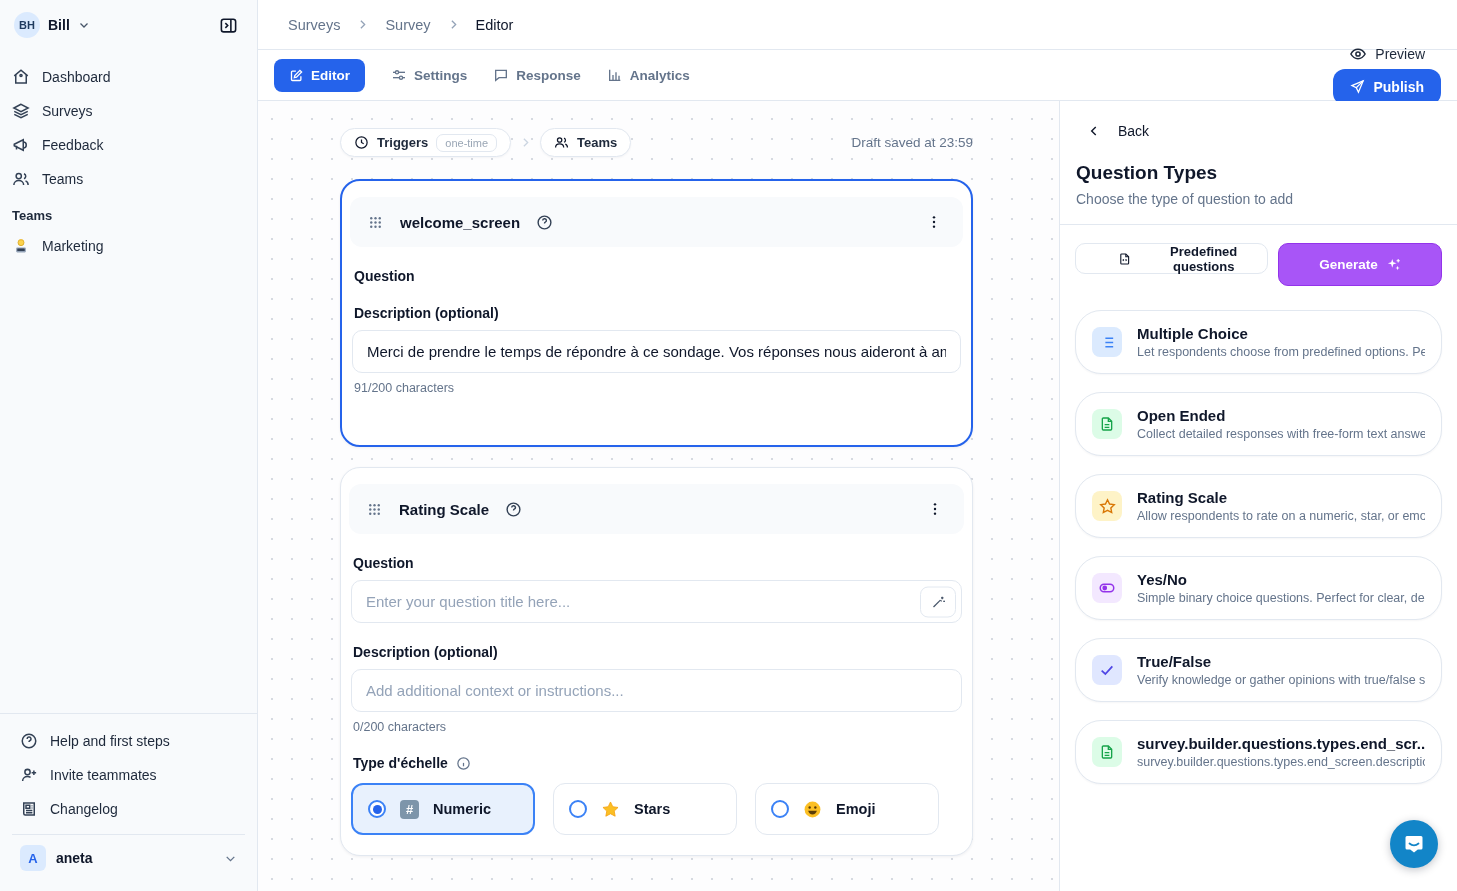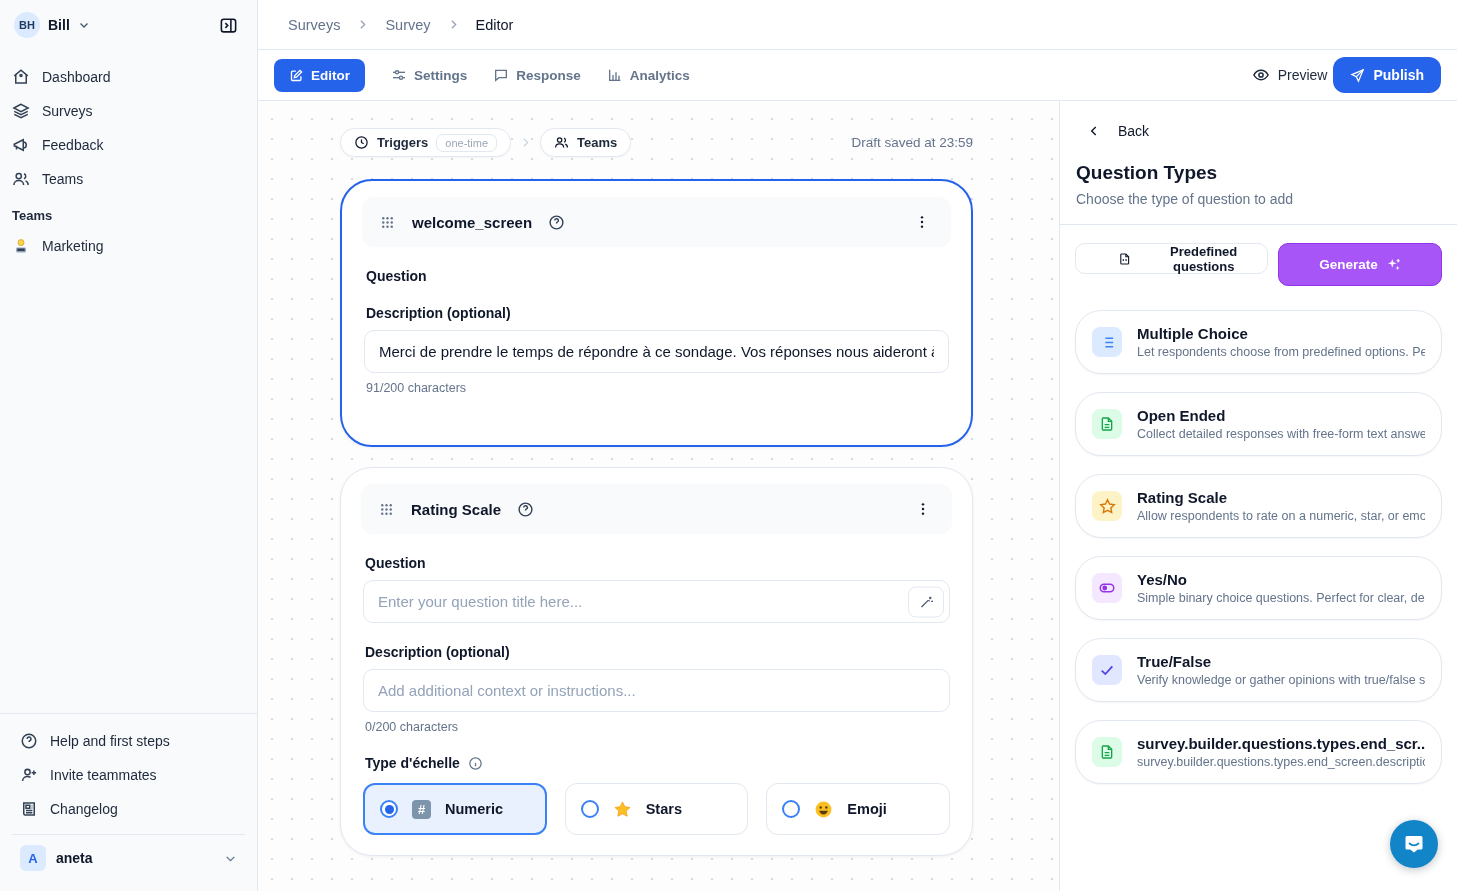--- a/index.html
+++ b/index.html
@@ -31,39 +31,39 @@
   
   .main { flex:1; display:flex; flex-direction:column; min-width:0; }
   .topbar { height:50px; border-bottom:1px solid #e2e8f0; display:flex; align-items:center; padding:0 30px; gap:16px; background:#fff; }
   .crumb { color:#64748b; font-size:14.5px; cursor:pointer; }
   .crumb.current { color:#0f172a; cursor:default; }
   .crumb-sep { color:#94a3b8; display:flex; }
 
   .toolbar { height:51px; border-bottom:1px solid #e2e8f0; display:flex; align-items:center; padding:0 16px; gap:26px; background:#fff; }
   .tab { display:flex; align-items:center; gap:7px; color:#64748b; font-size:13.5px; font-weight:600; cursor:pointer; }
   .tab.active { background:#2563eb; color:#fff; padding:9px 15px; border-radius:8px; }
-  .toolbar-right { margin-left:auto; display:flex; align-items:center; gap:6px; }
+  .toolbar-right { margin-left:auto; display:flex; align-items:center; gap:6px;flex-direction:column; }
   .preview-btn { display:flex; align-items:center; gap:8px; color:#1e293b; font-size:14px; font-weight:500; cursor:pointer; }
-  .publish-btn { display:flex; align-items:flex-end; gap:8px; background:#2563eb; color:#fff; border:none; font-family:inherit; font-size:14px; font-weight:600; padding:10px 17px; border-radius:12px; cursor:pointer; }
+  .publish-btn { display:flex; align-items:flex-start; gap:8px; background:#2563eb; color:#fff; border:none; font-family:inherit; font-size:14px; font-weight:600; padding:10px 17px; border-radius:12px; cursor:pointer; }
 
   
   .content { flex:1; display:flex; min-height:0; }
   .canvas { flex:1; position:relative; overflow:hidden;
     background-color:#fdfdfe;
     background-image:radial-gradient(circle, #d6dae1 1.2px, transparent 1.3px);
     background-size:20px 20px; background-position:4px 8px; }
   .canvas-inner { width:633px; margin-left:82px; padding-top:27px; }
 
   .chips-row { display:flex; align-items:center; margin-bottom:22px; }
   .chip { display:flex; align-items:center; gap:8px; background:#fff; border:1px solid #e2e8f0; border-radius:999px; height:29px; padding:0 13px; font-size:13px; font-weight:600; color:#1e293b; cursor:pointer; box-shadow:0 1px 2px rgba(15,23,42,.04); }
   .chip .badge { border:1px solid #e2e8f0; border-radius:7px; padding:2px 8px; font-size:11px; font-weight:500; color:#9aa6b5; }
   .chip-sep { color:#cbd5e1; margin:0 8px; display:flex; }
   .draft { margin-left:auto; color:#64748b; font-size:13.5px; }
 
-  .qcard { background:#fff; border-radius:32px; padding:16px 20px 20px; box-shadow:0 1px 3px rgba(15,23,42,.06); }
+  .qcard { background:#fff; border-radius:20px; padding:16px 8px 20px; box-shadow:0 1px 3px rgba(15,23,42,.06); }
   .qcard.selected { border:2px solid #2563eb; }
   .qcard.plain { border:1px solid #e2e8f0; margin-top:20px; }
   .qcard-header { background:#f8fafc; border-radius:12px; height:50px; display:flex; align-items:center; padding:0 17px; gap:16px; }
   .qcard-title { font-size:15px; font-weight:700; color:#0f172a; }
   .grip { color:#64748b; cursor:grab; display:flex; }
   .help-ic { color:#334155; display:flex; cursor:pointer; }
   .kebab { margin-left:auto; color:#0f172a; cursor:pointer; display:flex; padding:4px; }
   .field-label { font-size:14px; font-weight:600; color:#0f172a; margin:21px 4px 9px; display:flex; align-items:center; gap:8px; }
   .inp-wrap { position:relative; margin:0 2px; }
   .inp { width:100%; height:43px; border:1px solid #e2e8f0; border-radius:10px; padding:0 52px 0 14px; font-family:inherit; font-size:15px; color:#0f172a; background:#fff; outline:none; }

